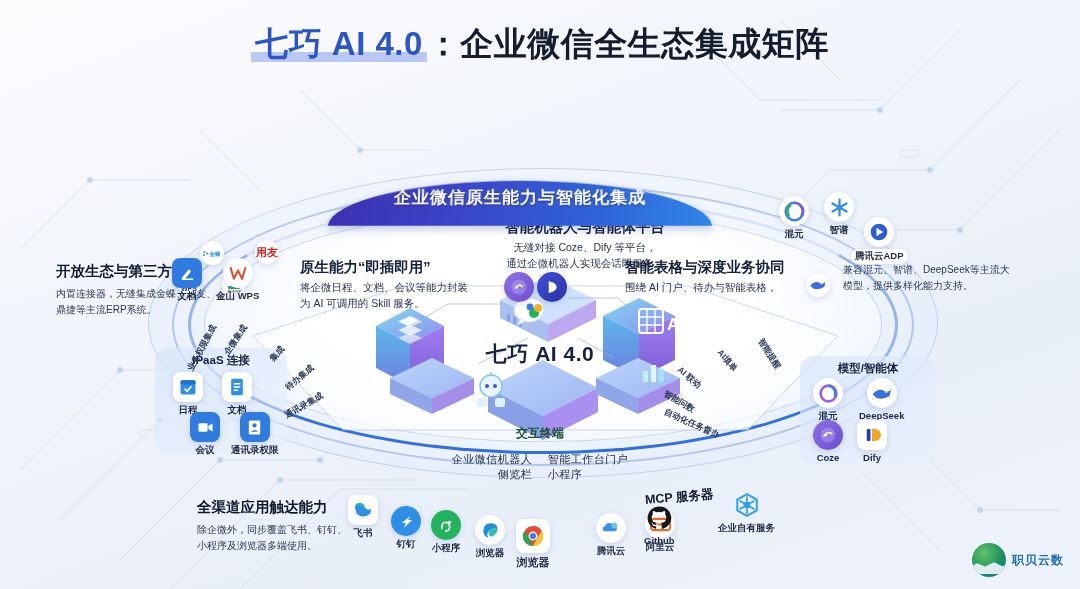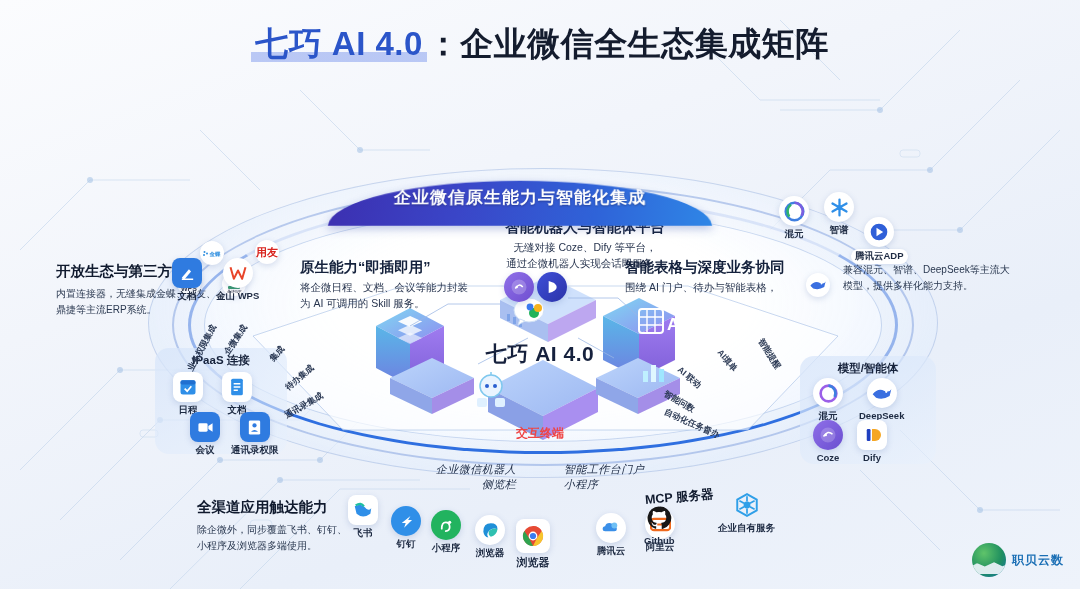--- a/index.html
+++ b/index.html
@@ -81,23 +81,23 @@
   }
 
   
   .brand {
     position: absolute; left: 440px; top: 340px; width: 200px; text-align: center;
     font-size: 21px; font-weight: bold; color: #16213d; z-index: 23; letter-spacing: .5px;
   }
   .center-caption {
     position: absolute; left: 410px; top: 425px; width: 260px; text-align: center; z-index: 23;
   }
-  .center-caption .ct { font-size: 12px; font-weight: bold; color: #ef4444; margin-bottom: 20px; }
+  .center-caption .ct { font-size: 12px; font-weight: bold; color: #14532d; margin-bottom: 10px; }
   .center-caption .cr { font-size: 11px; color: #22304a; letter-spacing: .5px; }
-  .center-caption .cr span { margin: 0 22px; font-style: italic; }
+  .center-caption .cr span { margin: 0 6px; }
 
   
   .side { position: absolute; z-index: 28; }
   .side h2 { font-size: 14.5px; font-weight: bold; color: #101a2e; margin-bottom: 5px; white-space: nowrap; }
   .side p { font-size: 10px; line-height: 1.6; color: #2a3850; }
   #side-left { left: 56px; top: 262px; width: 210px; }
   #side-right { left: 843px; top: 262px; width: 220px; }
   #side-bottom { left: 197px; top: 498px; width: 245px; }
 
   

